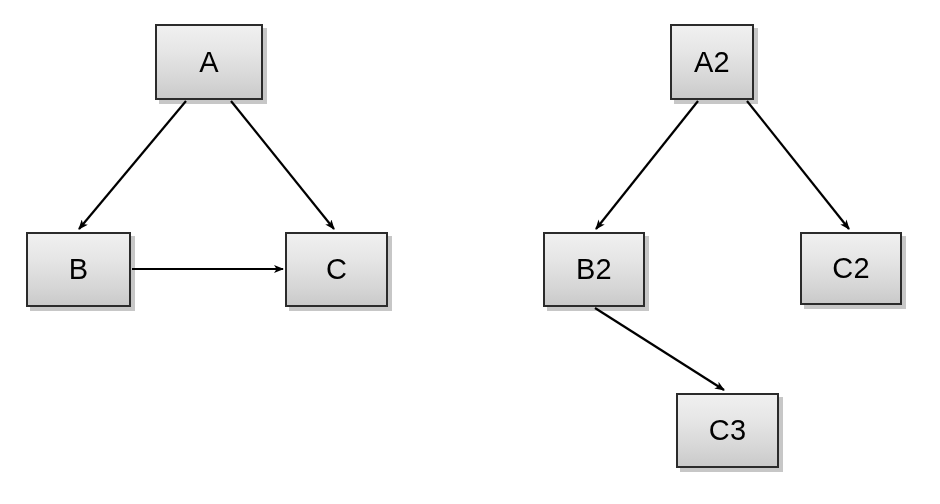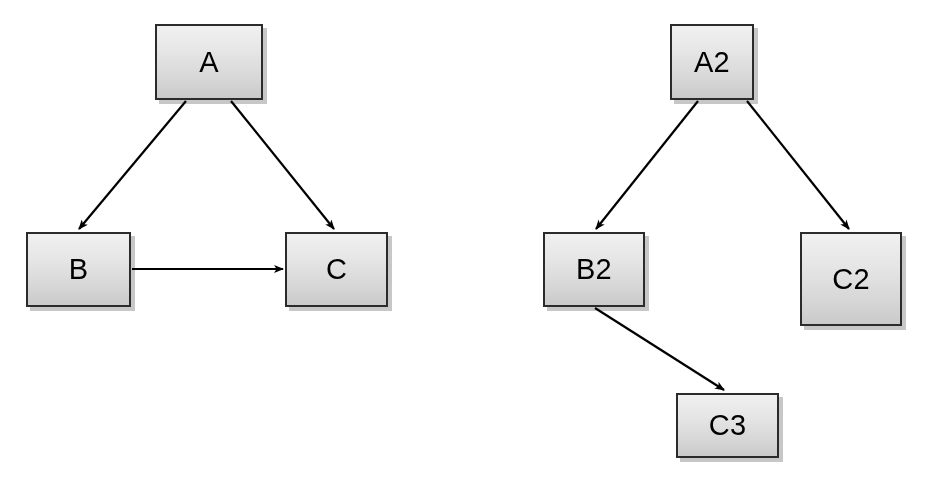--- a/index.html
+++ b/index.html
@@ -74,21 +74,21 @@
       </div>
       <div class="node" style="left: 285px; top: 232px; width: 103px; height: 75px;">
         <span class="node-label">C</span>
       </div>
       <div class="node" style="left: 670px; top: 24px; width: 84px; height: 76px;">
         <span class="node-label">A2</span>
       </div>
       <div class="node" style="left: 543px; top: 232px; width: 102px; height: 75px; justify-content: center;">
         <span class="node-label">B2</span>
       </div>
-      <div class="node" style="left: 800px; top: 232px; width: 102px; height: 94px; align-items: center;">
+      <div class="node" style="left: 800px; top: 232px; width: 102px; height: 73px; align-items: center;">
         <span class="node-label">C2</span>
       </div>
-      <div class="node" style="left: 676px; top: 393px; width: 103px; height: 65px;">
+      <div class="node" style="left: 676px; top: 393px; width: 103px; height: 75px;">
         <span class="node-label">C3</span>
       </div>
     </div>
 
 </div>
 
 </body></html>

